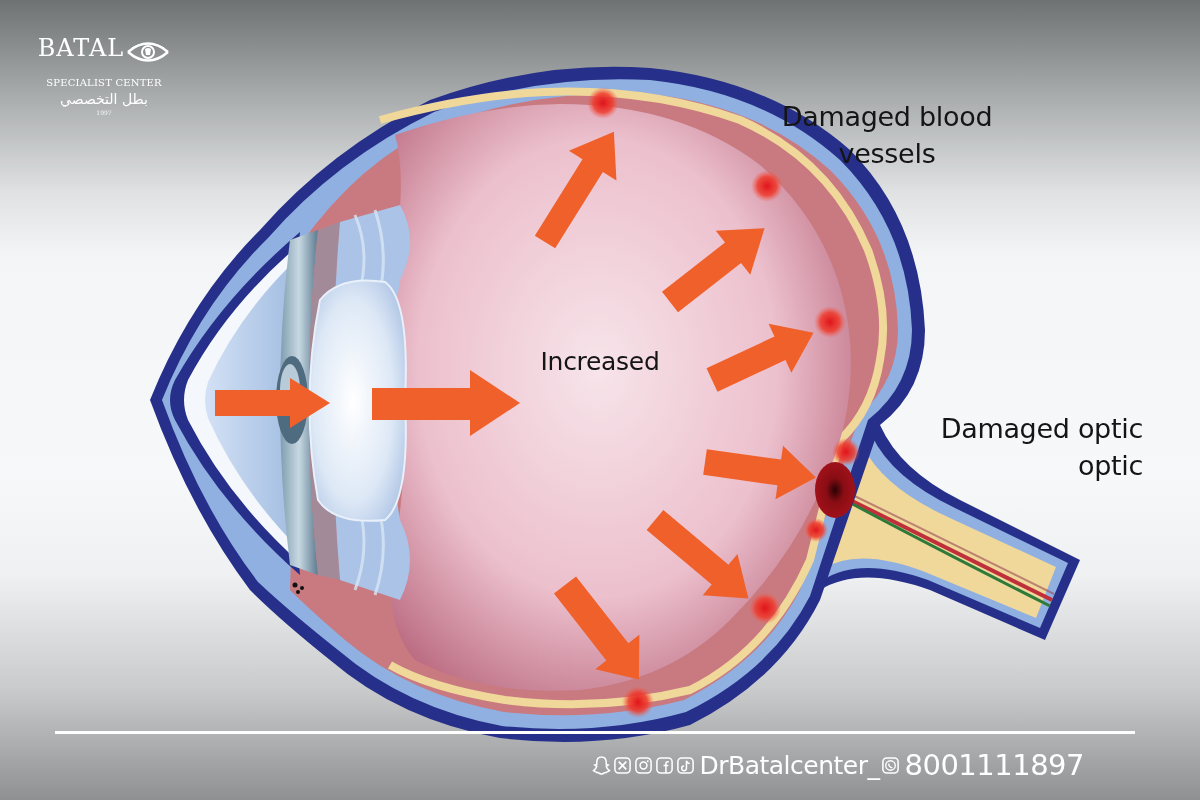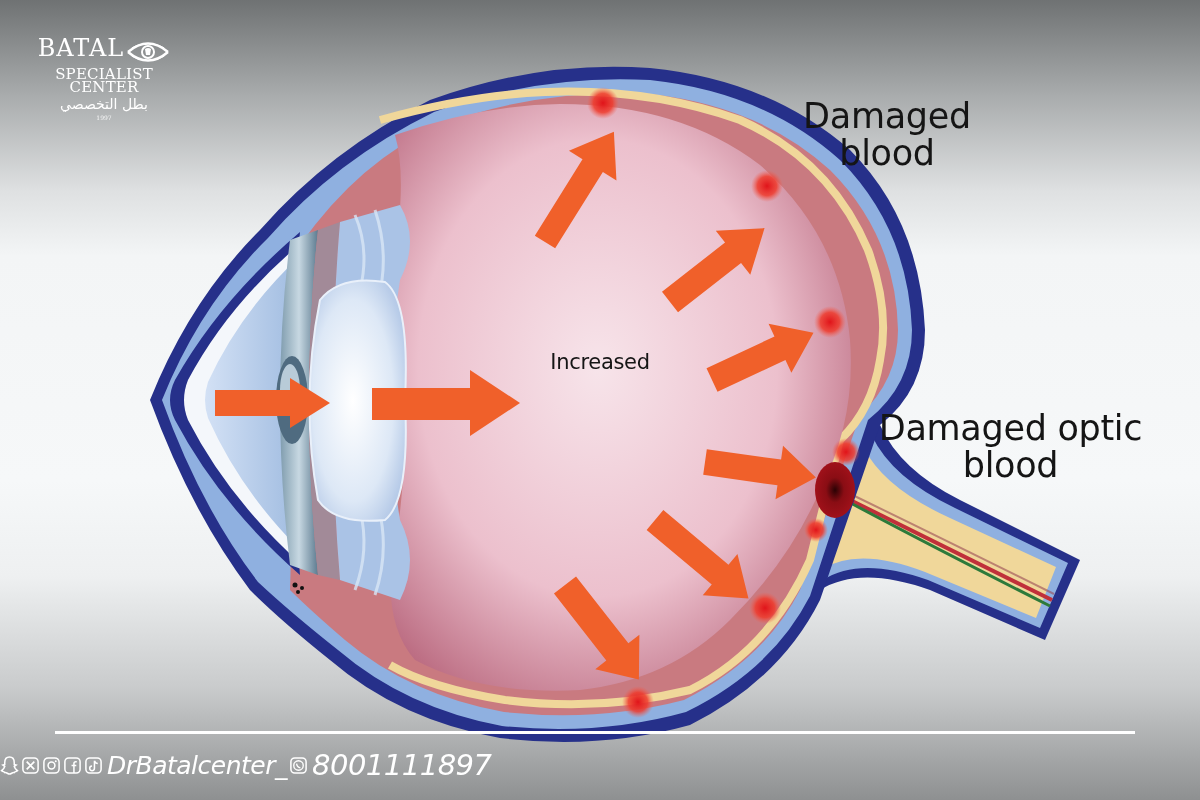--- a/index.html
+++ b/index.html
@@ -6,38 +6,38 @@
   body {
     width:1200px; height:800px; overflow:hidden; position:relative;
     font-family:"DejaVu Sans", sans-serif;
     background: linear-gradient(to bottom,
       #6f7273 0%, #a9acad 12%, #dfe1e2 24%, #f3f5f6 32%,
       #f6f8f9 60%, #eef0f1 72%, #c9cbcc 86%, #8e9091 100%);
   }
   .diagram { position:absolute; left:0; top:0; width:1200px; height:800px; }
   .label {
     position:absolute; color:#151515; text-align:center;
-    font-family:"DejaVu Sans", sans-serif; font-size:35px; line-height:37px;
+    font-family:"DejaVu Sans", sans-serif; font-size:27px; line-height:37px;
     letter-spacing:-0.3px;
   }
   .label span { display:block; }
   .lbl-vessels { left:752px; top:98px; width:270px; }
-  .lbl-nerve { left:878px; top:410px; width:265px; }
-  .lbl-pressure { left:500px; top:343px; width:200px; font-size:21px; line-height:38px; }
+  .lbl-nerve { left:878px; top:410px; width:265px;text-align:right; }
+  .lbl-pressure { left:500px; top:343px; width:200px; font-size:25px; line-height:38px; }
 
   .logo { position:absolute; left:34px; top:30px; width:140px; color:#fff; text-align:center; }
   .logo .wordmark { font-family:"DejaVu Serif", serif; font-size:24px; letter-spacing:1px; line-height:36px; display:inline-block; }
   .logo .eye { display:inline-block; vertical-align:middle; width:44px; height:26px; margin-left:2px; }
-  .logo .sub { font-family:"DejaVu Serif", serif; font-size:15px; letter-spacing:0.2px; line-height:13px; margin-top:2px; }
+  .logo .sub { font-family:"DejaVu Serif", serif; font-size:10px; letter-spacing:0.2px; line-height:13px; margin-top:10px; }
   .logo .arabic { font-family:"DejaVu Sans", sans-serif; font-size:14px; line-height:20px; }
   .logo .year { font-family:"DejaVu Serif", serif; font-size:6px; line-height:8px; opacity:0.9; }
 
   .divider { position:absolute; left:55px; top:731px; width:1080px; height:3px; background:#ffffff; }
 
-  .footer { position:absolute; left:0; top:748px; width:1084px; text-align:left; color:#fff; white-space:nowrap;font-style:italic; }
+  .footer { position:absolute; left:0; top:748px; width:1084px; text-align:right; color:#fff; white-space:nowrap; }
   .footer .row { display:inline-flex; align-items:center; gap:2px; }
   .footer .ic { width:19px; height:21px; display:inline-block; }
   .footer .handle { font-family:"DejaVu Sans", sans-serif; font-size:25px; letter-spacing:-0.5px; margin-left:2px; }
   .footer .phone { font-family:"DejaVu Sans", sans-serif; font-size:29px; letter-spacing:-0.5px; margin-left:2px; }
 </style>
 </head>
 <body>
 
 <div class="logo">
   <div>
@@ -202,24 +202,25 @@
         <polygon points="0,-13 85,-13 85,-27 122,0 85,27 85,13 0,13"></polygon>
       </g>
     <g transform="translate(565,585) rotate(52)">
         <polygon points="0,-14 85,-14 85,-28 120,0 85,28 85,14 0,14"></polygon>
       </g>
   </g>
 </svg>
 
 <div class="label lbl-vessels">
   <span>Damaged blood</span>
+  <span>vessels</span>
 </div>
 <div class="label lbl-nerve">
   <span>Damaged optic</span>
-  <span>blood</span>
+  <span>optic</span>
 </div>
 <div class="label lbl-pressure">
   <span>Increased</span>
 </div>
 
 <div class="divider"></div>
 
 <div class="footer">
   <div class="row">
     <svg class="ic" viewBox="0 0 20 22">

